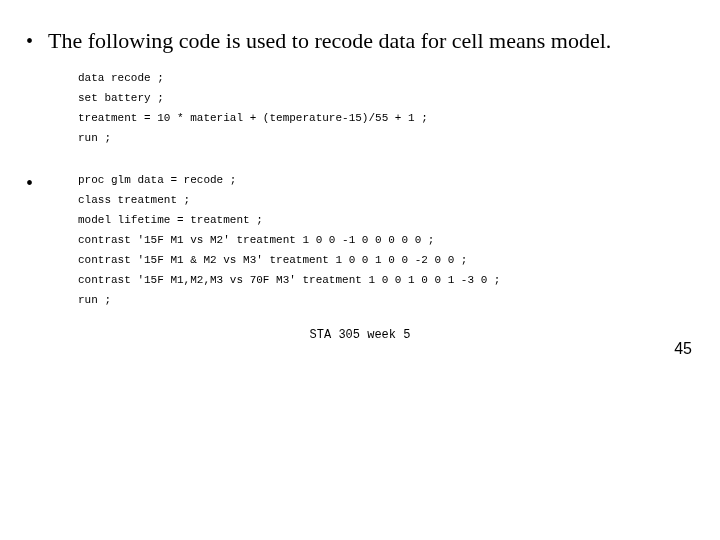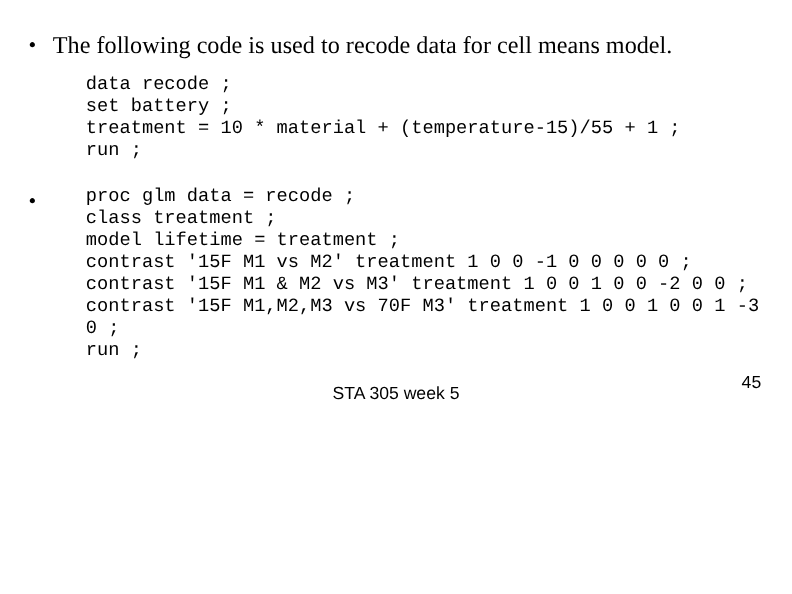--- a/index.html
+++ b/index.html
@@ -36,33 +36,33 @@
     top: 0;
     font-size: 20px;
     line-height: 26px;
   }
   .bullet-text {
     font-size: 22px;
     line-height: 26px;
   }
   .code {
     font-family: "Courier New", Courier, monospace;
-    font-size: 17px;
+    font-size: 11px;
     line-height: 20px;
     white-space: pre-wrap;
     margin: 14px 0 22px 30px;
   }
   .footer-center {
     position: absolute;
-    bottom: 24px;
+    bottom: 50px;
     left: 0;
     width: 100%;
     text-align: center;
-    font-family: Liberation Sans, sans-serif;
-    font-size: 16px;
+    font-family: Liberation Mono, monospace;
+    font-size: 12px;
   }
   .footer-right {
     position: absolute;
     bottom: 34px;
     right: 28px;
     font-family: Arial, Helvetica, sans-serif;
     font-size: 16px;
   }
 </style>
 </head>

